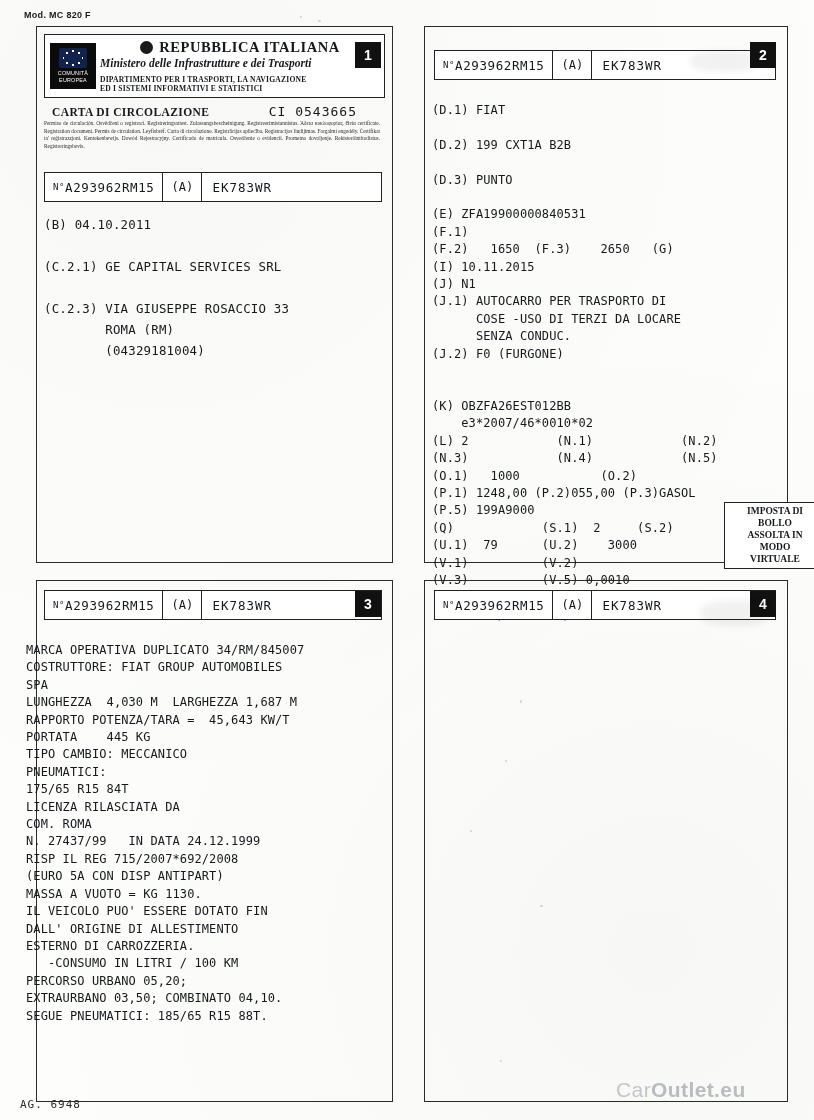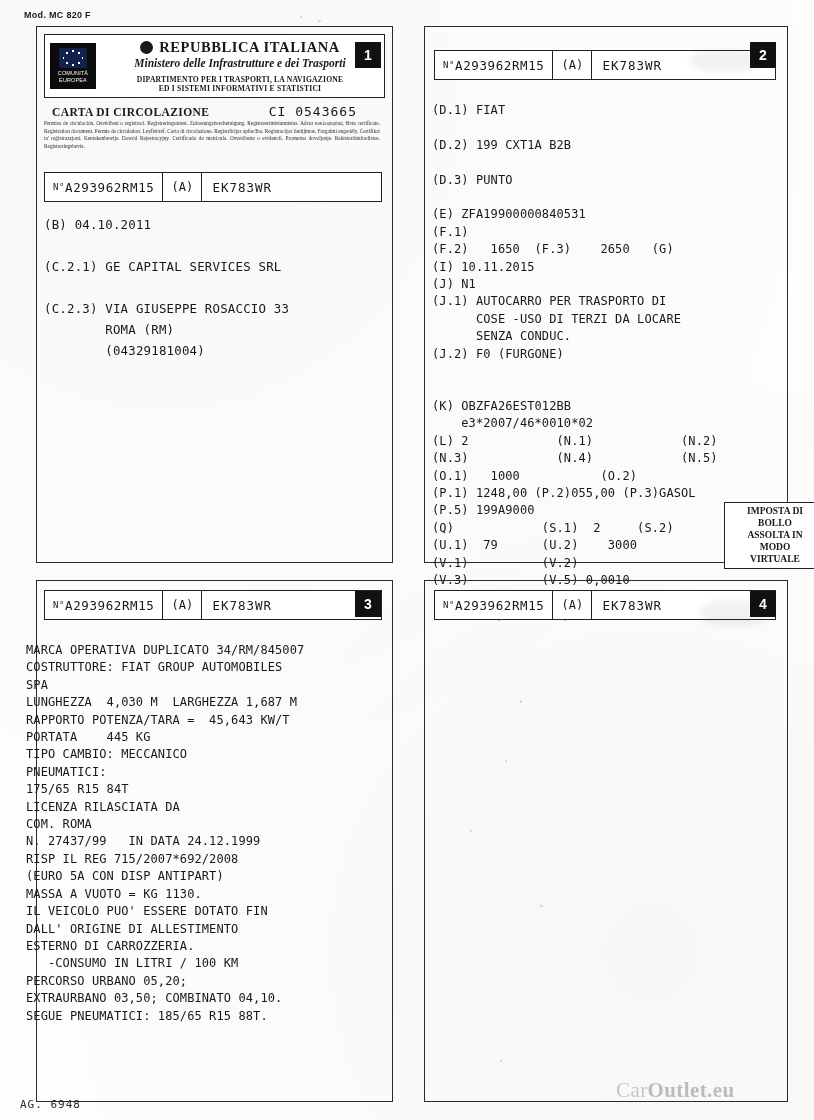--- a/index.html
+++ b/index.html
@@ -86,21 +86,21 @@
       radial-gradient(circle at 72% 24%, #fff 0 1px, transparent 1px),
       radial-gradient(circle at 84% 50%, #fff 0 1px, transparent 1px),
       radial-gradient(circle at 72% 76%, #fff 0 1px, transparent 1px),
       radial-gradient(circle at 50% 86%, #fff 0 1px, transparent 1px),
       radial-gradient(circle at 28% 76%, #fff 0 1px, transparent 1px),
       radial-gradient(circle at 16% 50%, #fff 0 1px, transparent 1px),
       radial-gradient(circle at 28% 24%, #fff 0 1px, transparent 1px),
       #12224f;
     margin-bottom:2px;
   }
-  .q1head-txt{flex:1;text-align:center;padding:0 4px;}
+  .q1head-txt{flex:1;padding:0 4px;}
   .rep-line{
     font-family:"Liberation Serif", serif;
     font-weight:bold;font-size:14.5px;letter-spacing:.6px;
     display:flex;align-items:center;justify-content:center;gap:6px;
   }
   .rep-emblem{
     width:13px;height:13px;border-radius:50%;
     background:#1a1a1a;display:inline-block;
   }
   .min-line{
@@ -141,21 +141,21 @@
   }
   .stamp{
     position:absolute;right:10px;bottom:10px;
     width:72px;border:1px solid #222;padding:3px 14px;text-align:center;
     font-family:"Liberation Serif", serif;
     font-weight:bold;font-size:9.5px;line-height:1.25;
     background:#fff;
   }
   .watermark{
     position:absolute;left:616px;top:1078px;
-    font-family:Liberation Serif, serif;
+    font-family:Liberation Sans, sans-serif;
     font-size:21px;color:#b9bdc2;letter-spacing:.4px;
     white-space:nowrap;opacity:.85;
   }
   .watermark b{font-weight:bold;color:#aeb2b7;}
   .smudge{
     position:absolute;background:#000;opacity:.05;filter:blur(3px);border-radius:40%;
   }
 </style>
 </head>
 <body>

